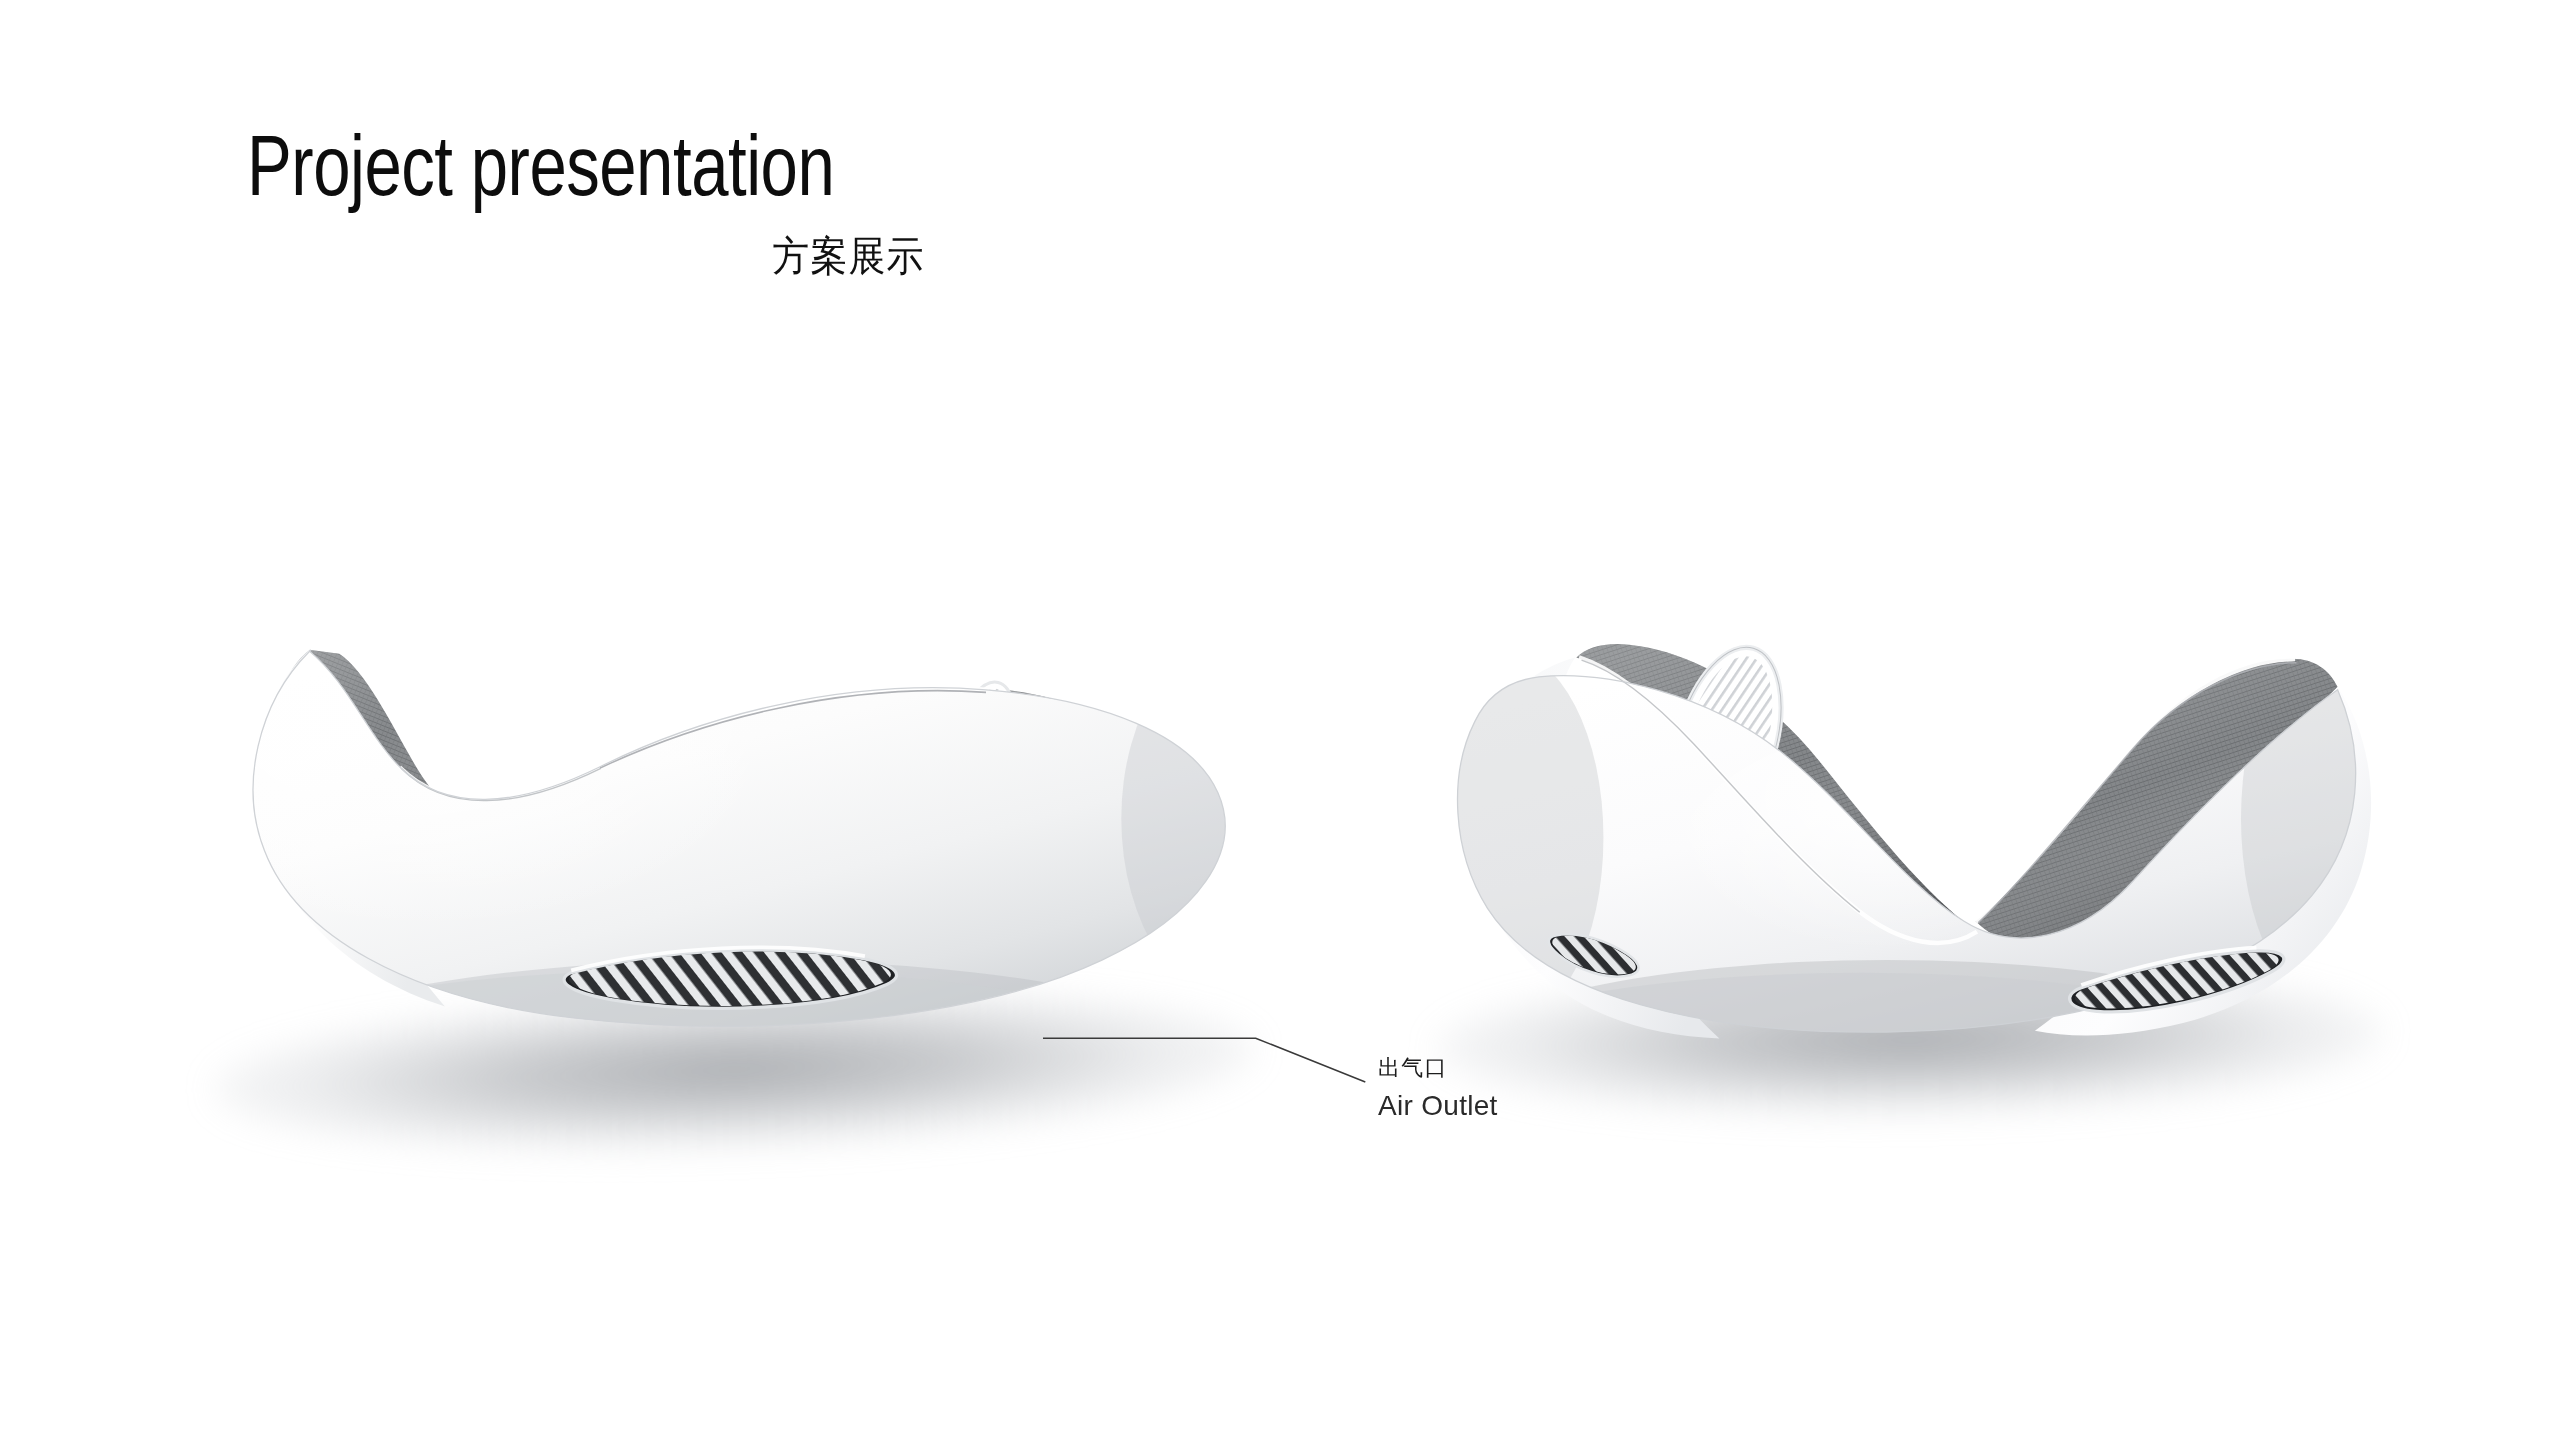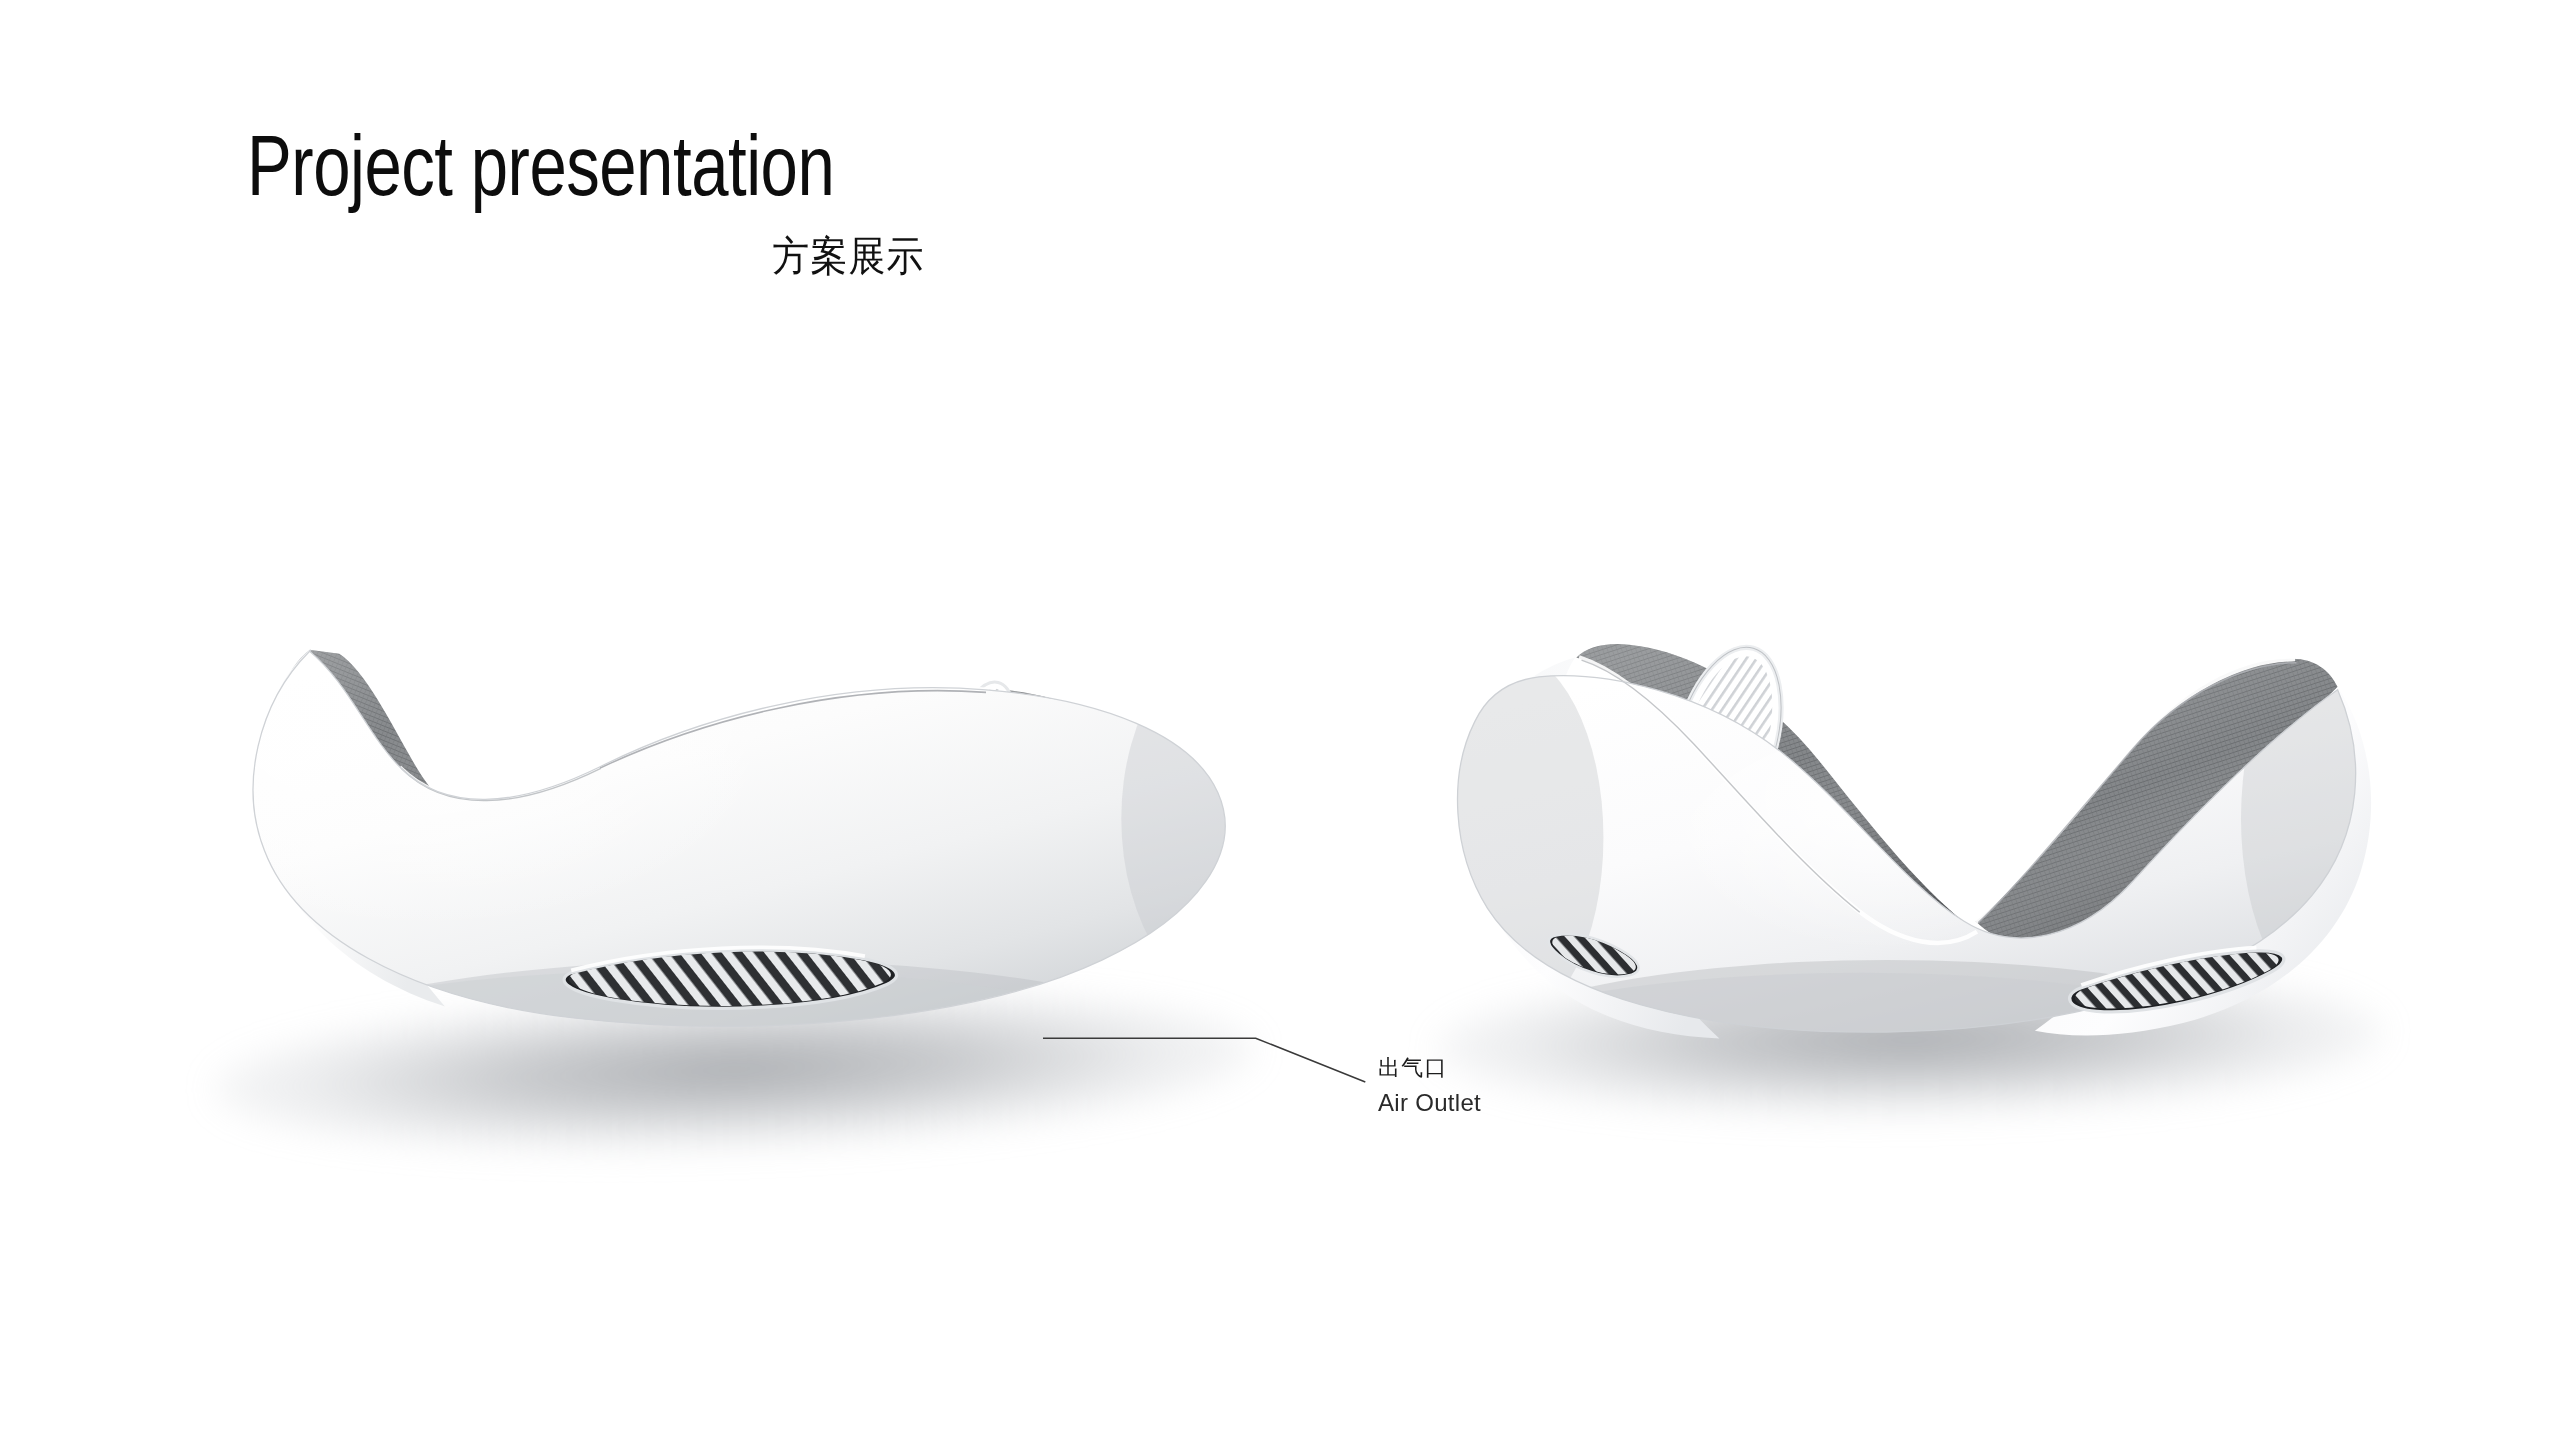--- a/index.html
+++ b/index.html
@@ -49,21 +49,21 @@
   svg.render{display:block;width:100%;height:100%;overflow:visible;}
 
   
   #callout{position:absolute;left:1043px;top:979px;width:580px;height:180px;}
   #callout-line{position:absolute;left:0;top:0;width:361px;height:103px;overflow:visible;}
   #callout-labels{position:absolute;left:335px;top:74px;}
   #callout-label-cn{
     font-size:22px;color:#1c1c1c;letter-spacing:1.3px;line-height:1.35;white-space:nowrap;
   }
   #callout-label-en{
-    font-size:24px;color:#2a2a2a;letter-spacing:0.3px;line-height:1.35;
+    font-size:28px;color:#2a2a2a;letter-spacing:0.3px;line-height:1.35;
     margin-top:3.9px;white-space:nowrap;
   }
 </style>
 </head>
 <body>
 
 <div class="slide">
 
   <div id="title-block">
     <div id="page-title">Project presentation</div>

